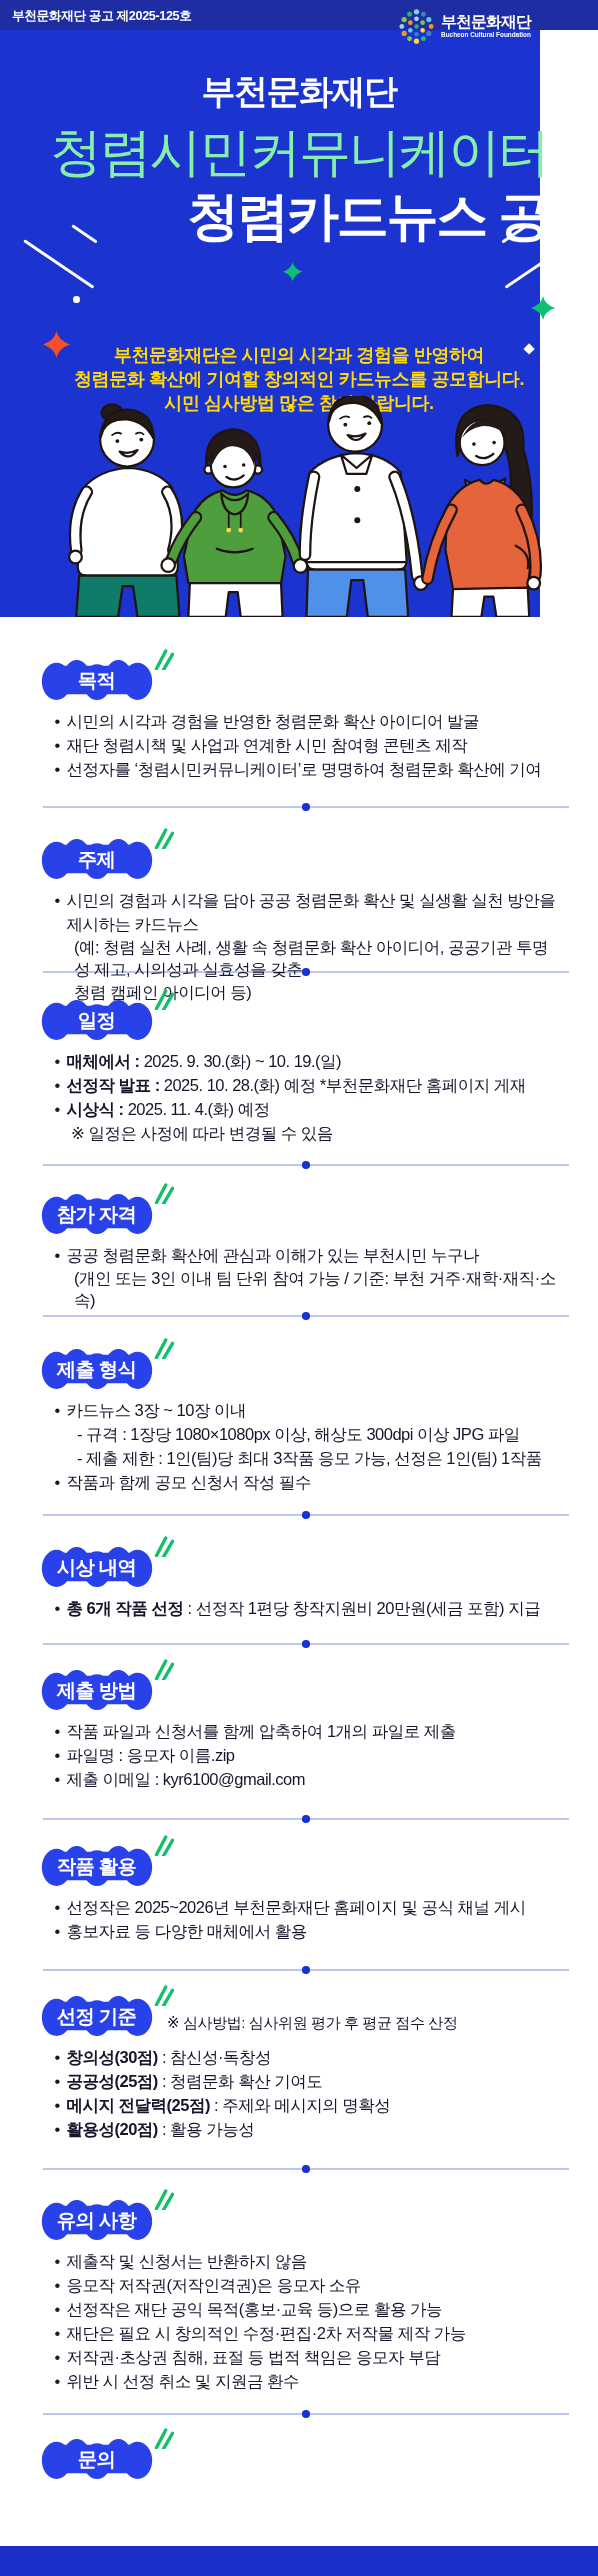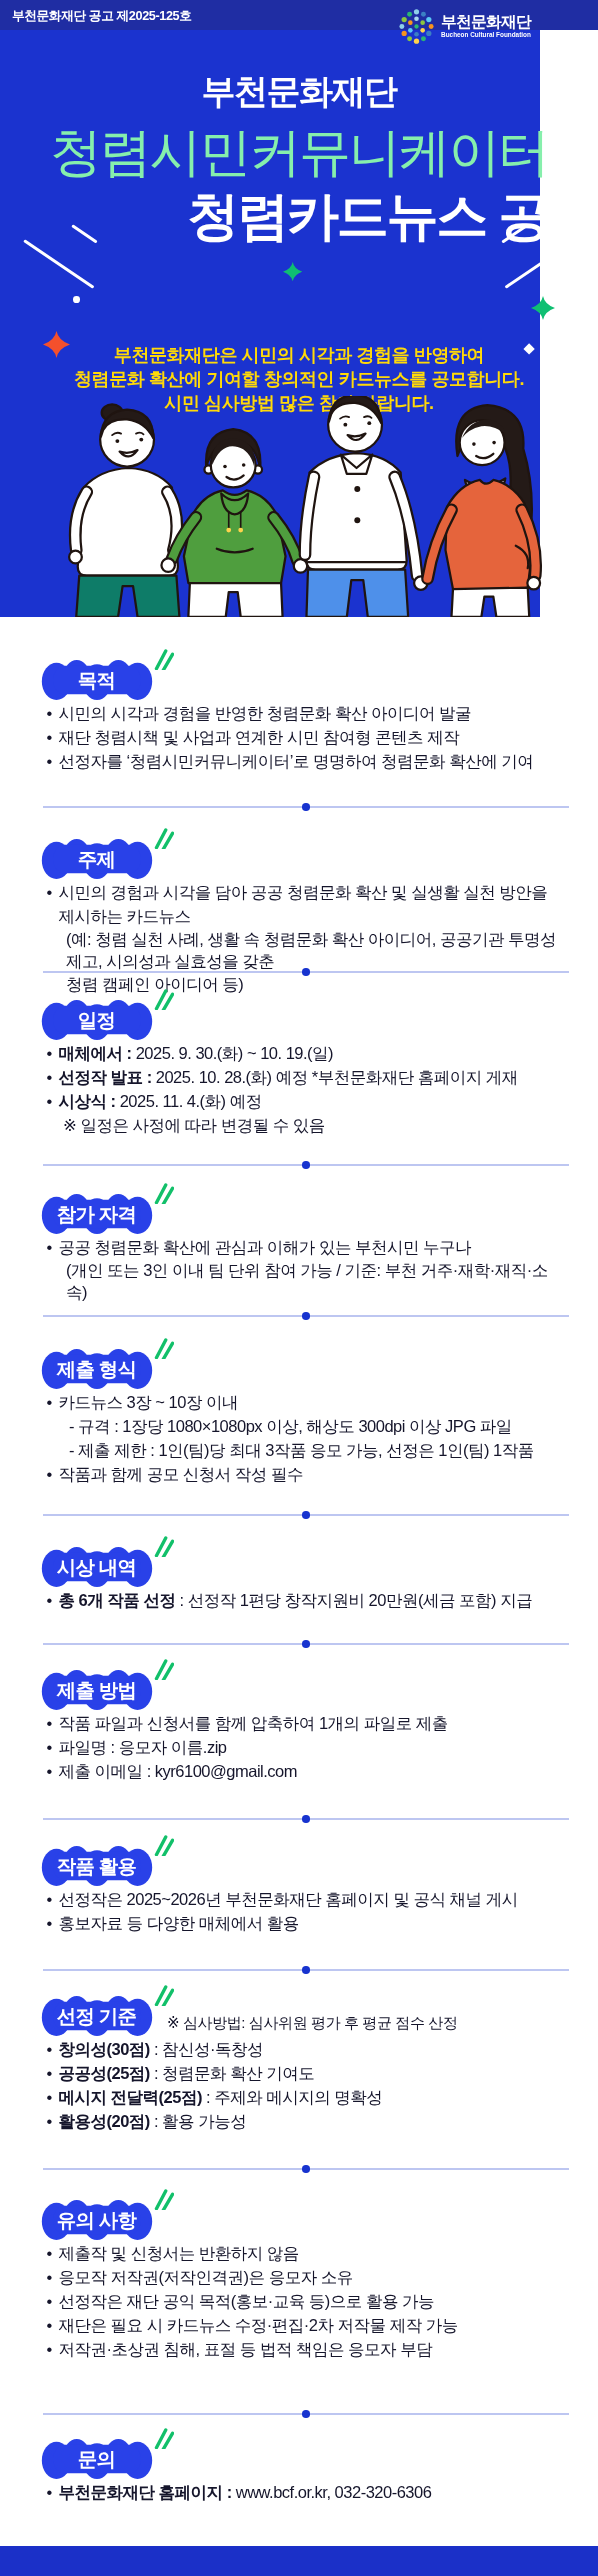--- a/index.html
+++ b/index.html
@@ -30,21 +30,21 @@
   
   .divider { position:absolute; left:43px; width:526px; height:1.5px; background:#bdc6f1; }
   .divider .dot { position:absolute; left:50%; top:-3px; margin-left:-3.7px; width:7.5px; height:7.5px; border-radius:50%; background:#1733cf; }
   .section { position:absolute; left:41px; right:30px; }
   .blob { position:relative; width:111px; height:34px; display:flex; align-items:center; justify-content:center; }
   .blob-bg { position:absolute; left:-1.5px; top:-3px; width:114px; height:40px; fill:#2941e8; }
   .blob-label { position:relative; font-size:19.4px; font-weight:800; color:#ffffff; letter-spacing:-0.7px; }
   .slash-icon { position:absolute; right:-22.4px; top:-18px; width:22.4px; height:25.4px; }
   .slash-icon path { stroke:#12c06a; stroke-width:4; stroke-linecap:round; fill:none; }
   .header-note { position:absolute; left:126px; top:15px; font-size:15px; color:#15152b; letter-spacing:-0.4px; white-space:nowrap; }
-  ul.lines { list-style:none; margin:4px; padding:0; }
+  ul.lines { list-style:none; margin:12px; padding:0; }
   .line { position:relative; padding-left:13.5px; font-size:16.5px; line-height:24px; letter-spacing:-0.5px; color:#15152b; }
   .line::before { content:"•"; position:absolute; left:1.5px; }
   .line.sub  { padding-left:21px; line-height:22.4px; } .line.sub::before { content:""; }
   .line.dash { padding-left:24px; } .line.dash::before { content:""; }
   .line.note { padding-left:18px; } .line.note::before { content:""; }
   .lbl { font-weight:800; }
   .mt4{margin-top:3px}.mt6{margin-top:4.5px}.mt8{margin-top:6px}.mt10{margin-top:7.5px}.mt12{margin-top:9px}.mt14{margin-top:10.5px}
   .footer-bar { position:absolute; left:0; top:2546px; width:598px; height:30px; background:#1b30c8; }
 </style>
 </head>
@@ -406,36 +406,34 @@
       <span class="blob-label">유의 사항</span>
       <svg class="slash-icon" viewBox="0 0 26 30">
           <path d="M5 28 L16 7"></path>
           <path d="M13 30 L24 11"></path>
         </svg>
     </div>
     <ul class="lines mt4">
       <li class="line"><span>제출작 및 신청서는 반환하지 않음</span></li>
       <li class="line"><span>응모작 저작권(저작인격권)은 응모자 소유</span></li>
       <li class="line"><span>선정작은 재단 공익 목적(홍보·교육 등)으로 활용 가능</span></li>
-      <li class="line"><span>재단은 필요 시 카드뉴스 수정·편집·2차 저작물 제작 가능</span></li>
+      <li class="line"><span>재단은 필요 시 창의적인 수정·편집·2차 저작물 제작 가능</span></li>
       <li class="line"><span>저작권·초상권 침해, 표절 등 법적 책임은 응모자 부담</span></li>
+      <li class="line"><span>위반 시 선정 취소 및 지원금 환수</span></li>
     </ul>
   </div>
 
   <div class="section" style="top:2442px">
     <div class="blob">
       <svg class="blob-bg" viewBox="0 0 152 54" width="114" height="40">
           <use href="#blobshape"></use>
         </svg>
       <span class="blob-label">문의</span>
       <svg class="slash-icon" viewBox="0 0 26 30">
           <path d="M5 28 L16 7"></path>
           <path d="M13 30 L24 11"></path>
         </svg>
     </div>
-    <ul class="lines mt12">
-      <li class="line"><span class="lbl">부천문화재단 홈페이지 :</span><span> www.bcf.or.kr, 032-320-6306</span></li>
-    </ul>
   </div>
 
   <div class="footer-bar"></div>
 </div>
 
 
 </body></html>

